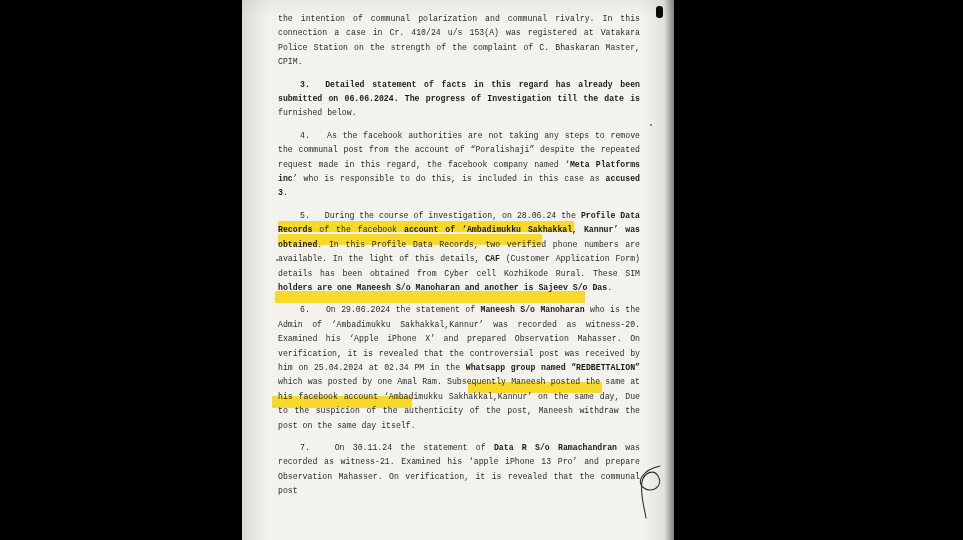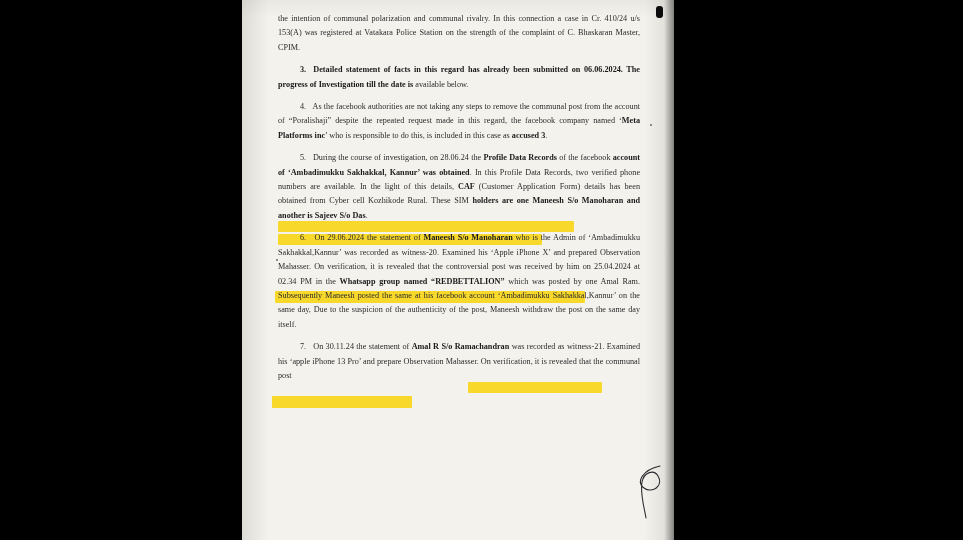--- a/index.html
+++ b/index.html
@@ -8,21 +8,21 @@
     background: #000000;
     width: 963px;
     height: 540px;
     overflow: hidden;
   }
   #stage {
     position: relative;
     width: 963px;
     height: 540px;
     background: #000000;
-    font-family: Liberation Serif, serif;
+    font-family: Liberation Mono, monospace;
   }
   
   #page {
     position: absolute;
     left: 242px;
     top: 0px;
     width: 432px;
     height: 540px;
     background: #f4f2ed;
     box-shadow: 0 0 0 0 rgba(0,0,0,0);
@@ -107,29 +107,29 @@
     <div class="hl-band" style="left:226px; top:382px; width:134px; height:11px;"></div>
     <div class="hl-band" style="left:30px; top:396px; width:140px; height:12px;"></div>
 
     <div class="faint-dot" style="left:34px; top:259px;"></div>
     <div class="faint-dot" style="left:408px; top:124px;"></div>
 
     <div id="doc-body">
 
       <p><span>the intention  of communal polarization and communal rivalry. In this connection a case in Cr. 410/24 u/s 153(A) was registered at Vatakara Police Station on the strength of the complaint of C. Bhaskaran Master, CPIM.</span></p>
 
-      <p class="indent"><span class="b">3.</span>&nbsp;&nbsp;<span class="b">Detailed statement of facts in this regard has already been submitted on 06.06.2024. The progress of Investigation till the date is</span> <span>available below.</span></p>
+      <p class="indent"><span class="b">3.</span>&nbsp;&nbsp;<span class="b">Detailed statement of facts in this regard has already been submitted on 06.06.2024. The progress of Investigation till the date is</span> <span>furnished below.</span></p>
 
       <p class="indent"><span>4.</span>&nbsp;&nbsp;&nbsp;<span>As the facebook authorities are not taking any steps to remove the communal post from the account of “Poralishaji”  despite the repeated request made in this regard, the facebook company named ‘</span><span class="b">Meta Platforms inc</span><span>’ who is responsible to do this, is included in this case as </span><span class="b">accused 3</span><span>.</span></p>
 
       <p class="indent"><span>5.</span>&nbsp;&nbsp;&nbsp;<span>During the course of investigation, on 28.06.24 the </span><span class="b">Profile Data Records</span><span> of the facebook </span><span class="b">account of ‘Ambadimukku Sakhakkal, Kannur’ was obtained</span><span>. In this Profile Data Records, two verified phone numbers are available.  In the light of this details, </span><span class="b">CAF</span><span> (Customer Application Form) details has been obtained from Cyber cell Kozhikode Rural. These SIM </span><span class="b">holders are one Maneesh S/o Manoharan and  another is Sajeev S/o Das</span><span>.</span></p>
 
       <p class="indent"><span>6.</span>&nbsp;&nbsp;&nbsp;<span>On 29.06.2024 the statement of </span><span class="b">Maneesh S/o Manoharan</span><span> who is the Admin of ‘Ambadimukku  Sakhakkal,Kannur’ was recorded as witness-20. Examined his ‘Apple iPhone X’ and prepared Observation Mahasser. On verification, it is revealed that the controversial post was received by him on 25.04.2024 at 02.34 PM in the </span><span class="b">Whatsapp group named “REDBETTALION”</span><span> which was posted by one Amal Ram. Subsequently Maneesh posted the same at his facebook account  ‘Ambadimukku Sakhakkal,Kannur’ on the same day, Due to the suspicion of the authenticity of the post, Maneesh withdraw the post on the same day itself.</span></p>
 
-      <p class="indent"><span>7.</span>&nbsp;&nbsp;&nbsp;<span>On 30.11.24 the statement of </span><span class="b">Amal R S/o Ramachandran</span><span> was recorded as witness-21. Examined his ‘apple iPhone 13 Pro’ and prepare Observation Mahasser. On verification, it is revealed that the communal post</span></p>
+      <p class="indent"><span>7.</span>&nbsp;&nbsp;&nbsp;<span>On 30.11.24 the statement of </span><span class="b">Data R S/o Ramachandran</span><span> was recorded as witness-21. Examined his ‘apple iPhone 13 Pro’ and prepare Observation Mahasser. On verification, it is revealed that the communal post</span></p>
 
     </div>
 
     <svg class="pen-loop" width="40" height="60" viewBox="0 0 40 60" style="left:388px; top:462px;">
       <path d="M30 4 C12 8, 6 20, 14 26 C22 32, 34 24, 28 14 C24 7, 14 10, 12 20 C10 32, 14 44, 16 56" fill="none" stroke="#2b2b30" stroke-width="1.1" stroke-linecap="round"></path>
     </svg>
 
     <div class="page-edge"></div>
   </div>
 

